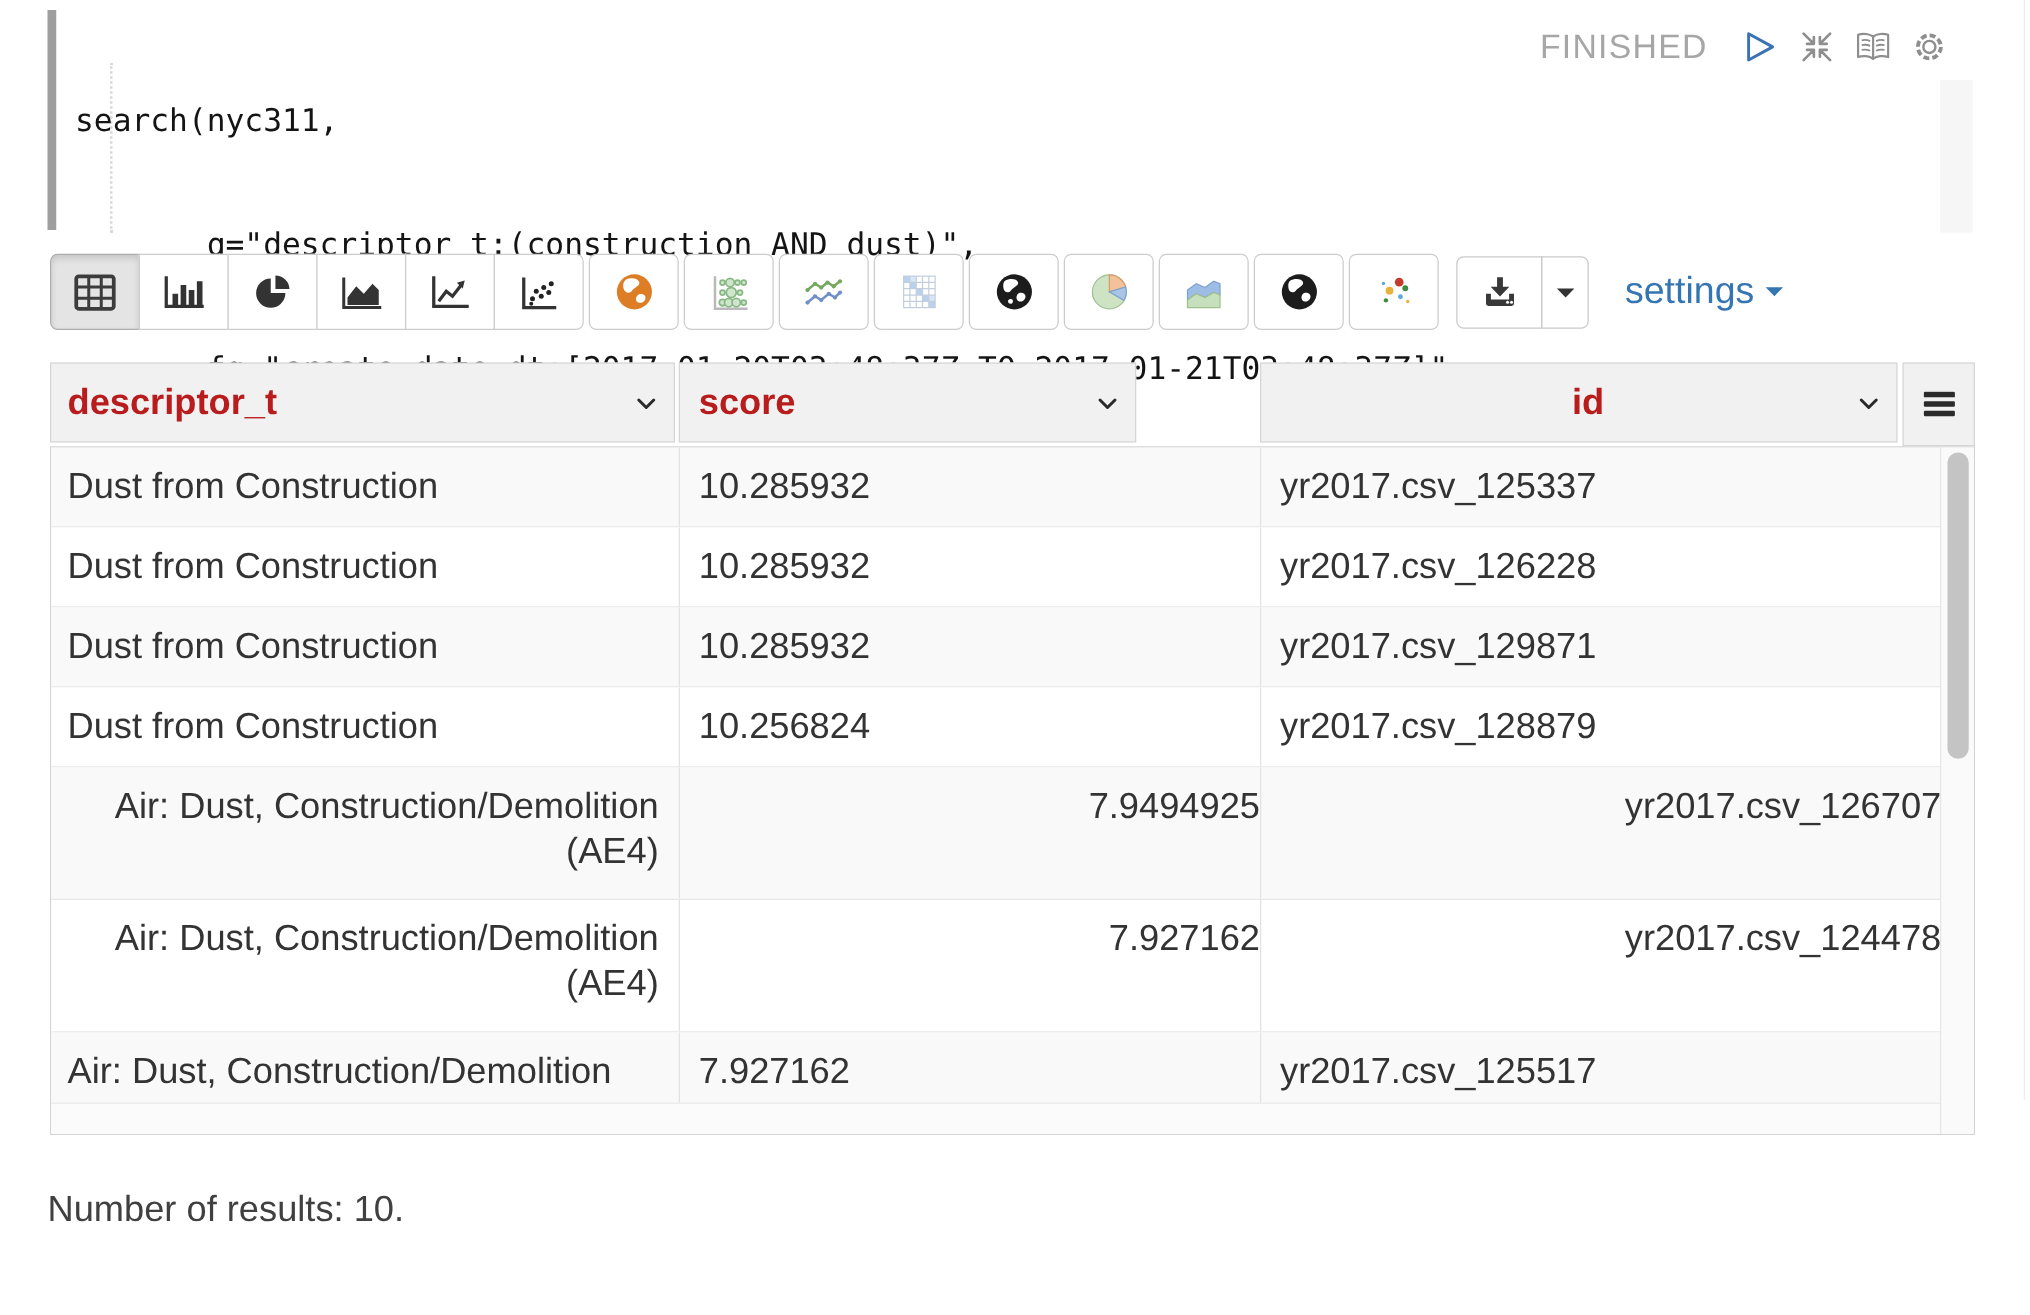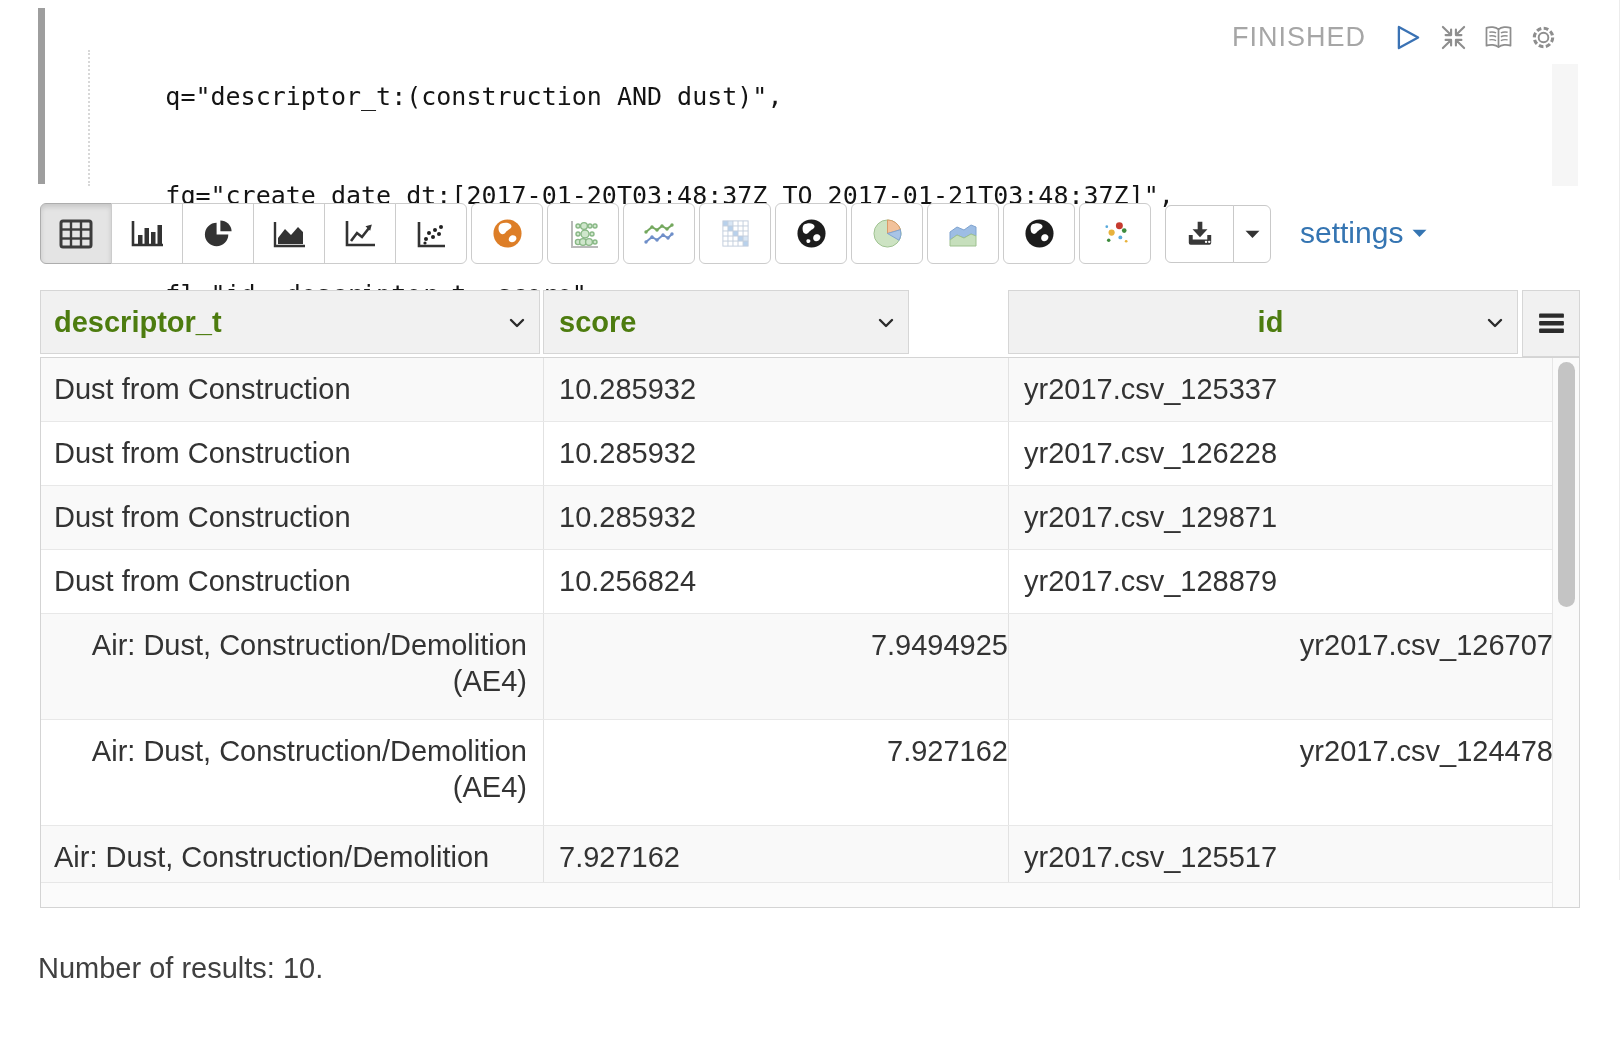--- a/index.html
+++ b/index.html
@@ -32,21 +32,21 @@
   
   #download-group { position:absolute; left:1165px; top:205px; display:flex; }
   .dl-btn { height:58px; background:#fff; border:1px solid #c9c9c9; display:inline-flex; align-items:center; justify-content:center; cursor:pointer; }
   #download-button { width:69px; border-radius:6px 0 0 6px; }
   #download-caret-button { width:38px; margin-left:-1px; border-radius:0 6px 6px 0; }
   
   #settings-dropdown { position:absolute; left:1300px; top:216px; display:flex; align-items:center; gap:9px; cursor:pointer; }
   #settings-label { font-size:30px; color:#3575b2; }
   
   .hdr-cell { position:absolute; top:290px; height:64px; background:#f1f1f1; border:1px solid #d6d6d6; display:flex; align-items:center; cursor:pointer; }
-  .hdr-text { font-size:29px; font-weight:bold; color:#4d7c0f; }
+  .hdr-text { font-size:29px; font-weight:bold; color:#b91c1c; }
   .hdr-chevron { position:absolute; right:14px; top:27px; width:16px; height:10px; cursor:pointer; }
   #hdr-menu-cell { position:absolute; left:1522px; top:290px; width:58px; height:67px; background:#f1f1f1; border:1px solid #d6d6d6; display:flex; align-items:center; justify-content:center; cursor:pointer; }
   #table-body-box { position:absolute; left:40px; top:357px; width:1540px; height:551px; border:1px solid #d4d4d4; background:#fff;text-decoration:underline; }
   #rows-clip { position:absolute; left:0; top:0; width:1512px; height:524px; overflow:hidden; }
   .t-row { display:flex; width:1512px; border-bottom:1px solid #e8e8e8; background:#fff; }
   .t-row:nth-child(odd) { background:#f9f9f9; }
   .t-row.single { height:64px; }
   .t-row.tall { height:106px;text-align:right; }
   .t-cell { font-size:29px; line-height:36px; color:#333; padding-top:13px; overflow:hidden; }
   .c-desc { width:503px; padding-left:13px; padding-right:16px; border-right:1px solid #e2e2e2; }
@@ -60,20 +60,21 @@
 </style>
 </head>
 <body>
 
 <div id="screen">
 
   <div id="code-area">
     <div id="code-gutter-bar"></div>
     <div id="indent-guide"></div>
     <div id="code-lines">
+      <div class="code-line">search(nyc311,</div>
       <div class="code-line">       q="descriptor_t:(construction AND dust)",</div>
       <div class="code-line">       fq="create_date_dt:[2017-01-20T03:48:37Z TO 2017-01-21T03:48:37Z]",</div>
       <div class="code-line">       fl="id, descriptor_t, score",</div>
       <div class="code-line">       rows=100)</div>
     </div>
     <div id="editor-vscroll"></div>
   </div>
 
   <div id="page-right-border"></div>
 

